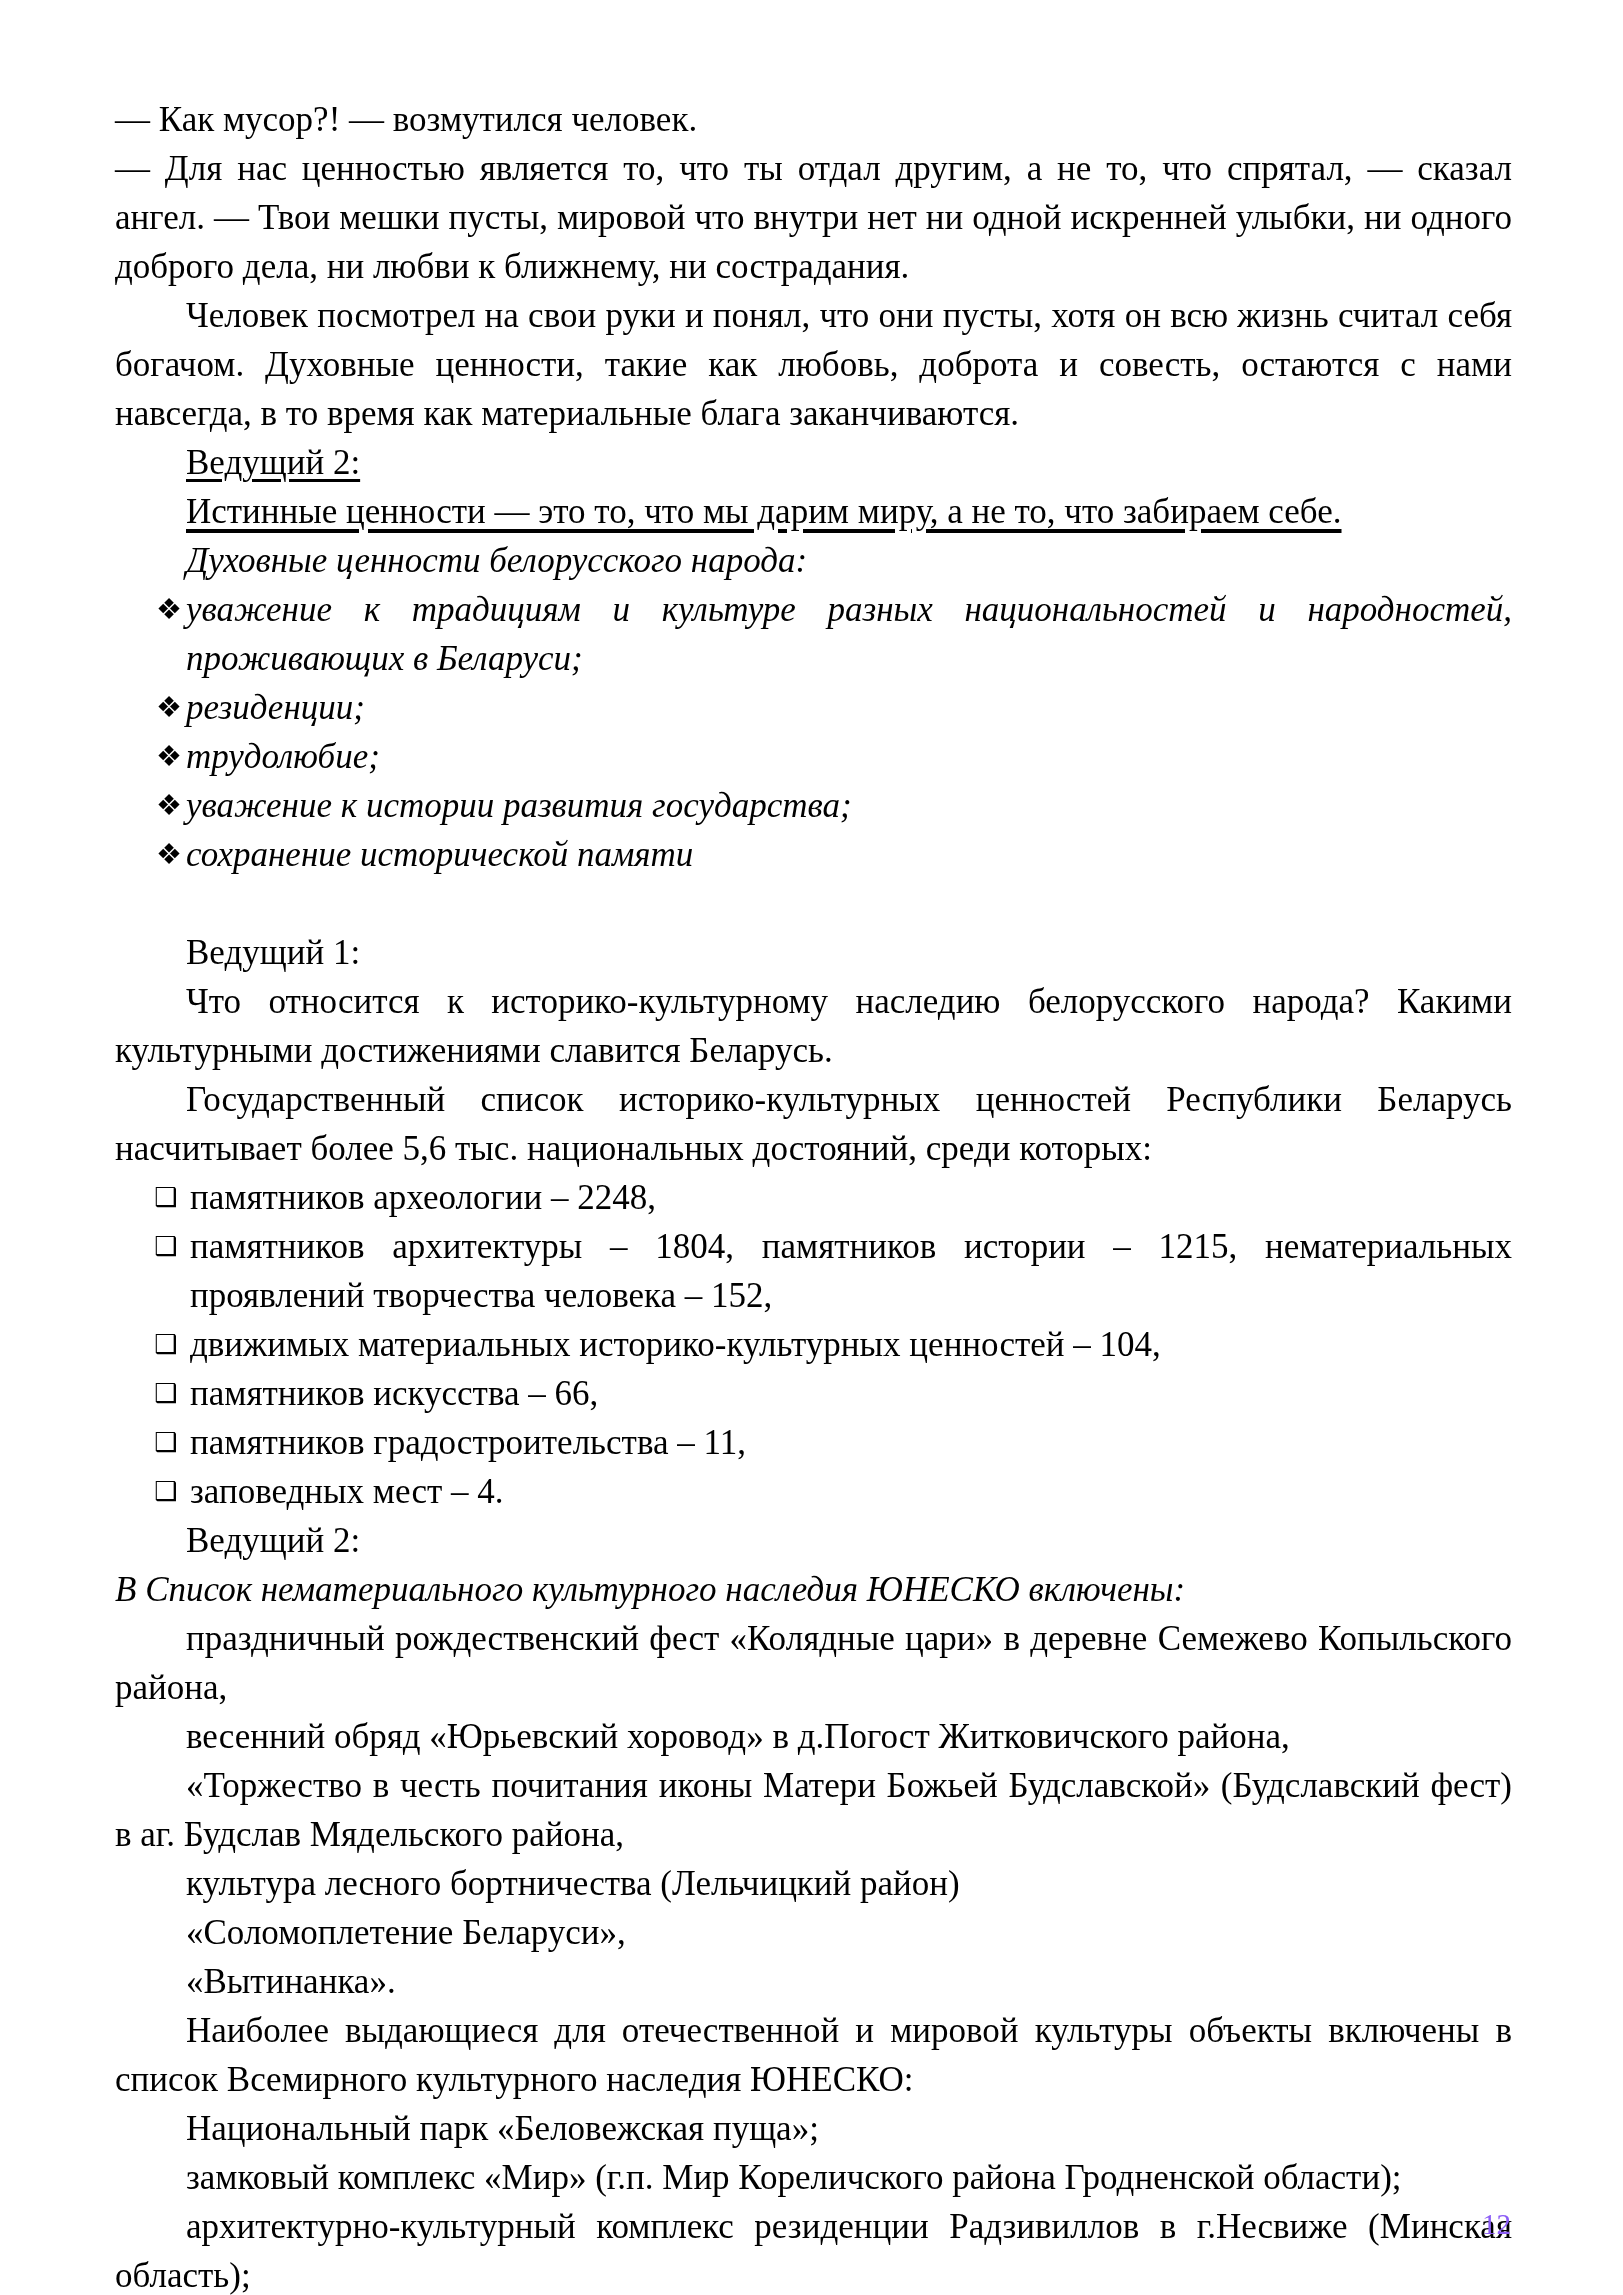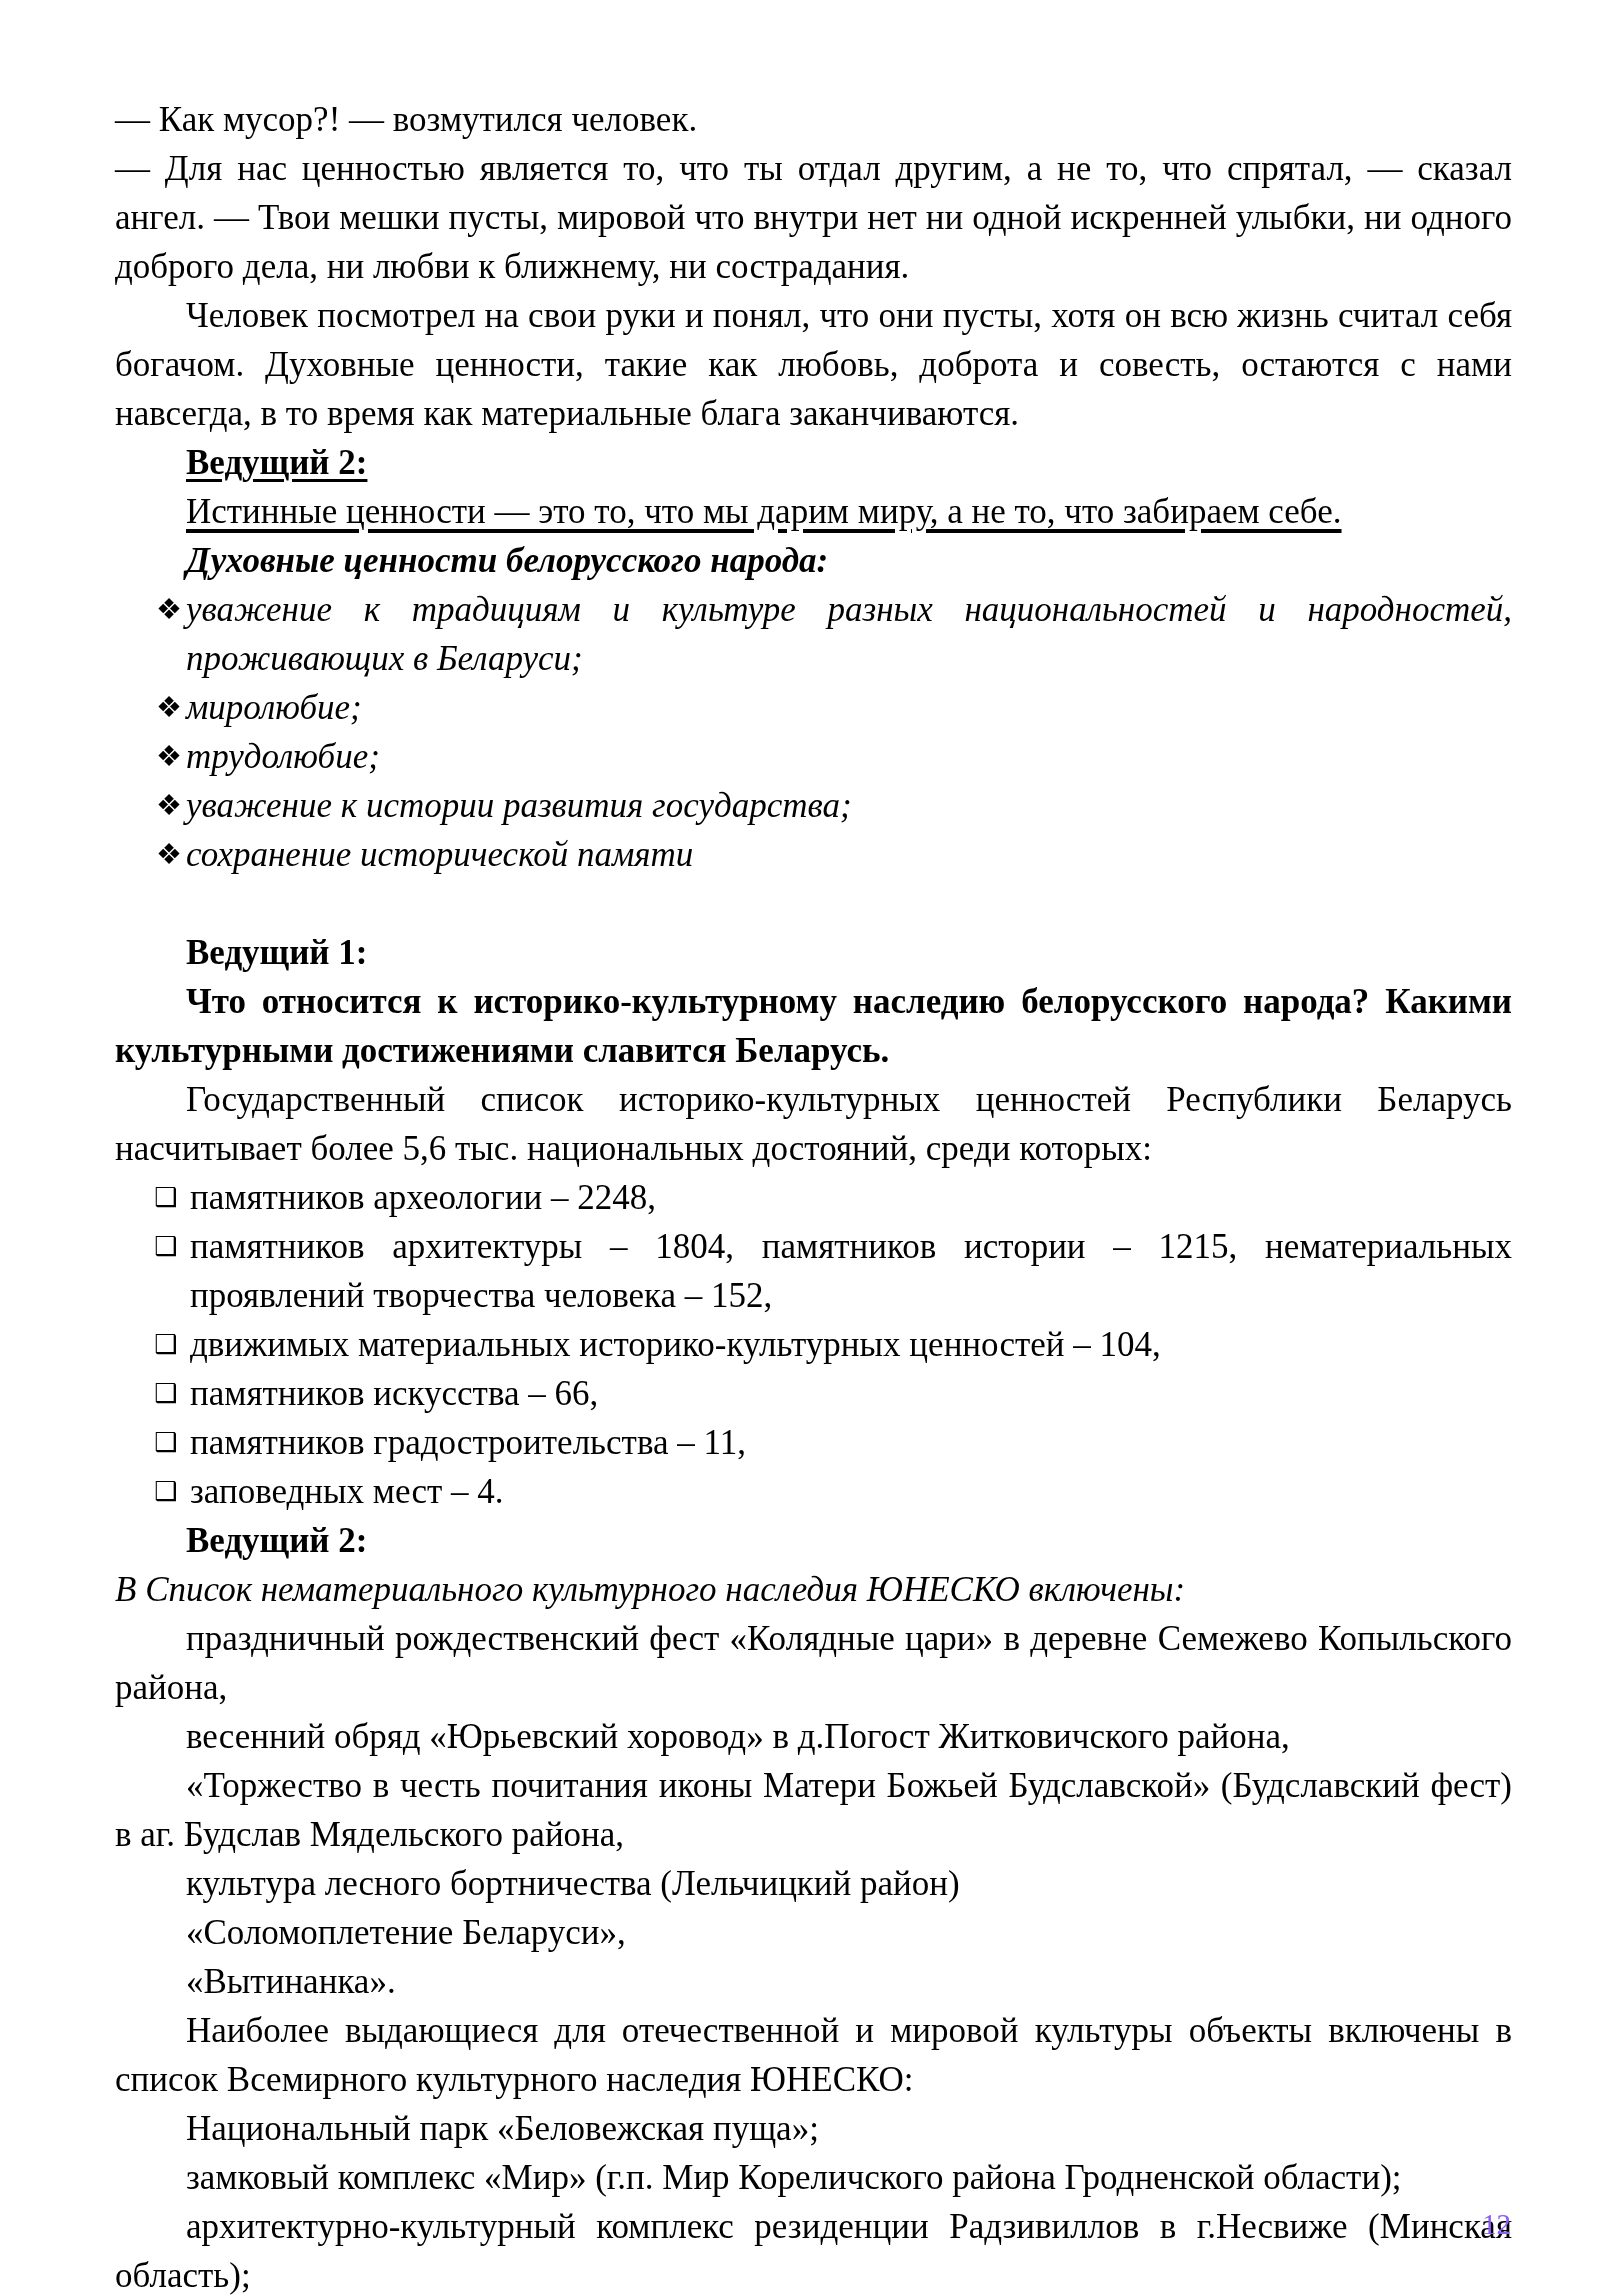--- a/index.html
+++ b/index.html
@@ -32,21 +32,21 @@
   }
   p.para.flush {
     text-indent: 0;
   }
   p.indent {
     text-indent: 71px;
   }
   p.left {
     text-align: left;
   }
-  .bold { font-weight: bold; }
+  .bold { font-weight: normal; }
   .ital { font-style: italic; }
   .uline {
     text-decoration: underline;
     text-underline-offset: 5.2px;
     text-decoration-thickness: 3.3px;
   }
 
   
   .uline-line {
     display: block;
@@ -117,21 +117,21 @@
     <p class="para indent left"><span class="bold uline">Ведущий 2:</span></p>
 
     <p class="para indent left">
         <span class="uline-line">Истинные ценности — это то, что мы дарим миру, а не то, что забираем себе.</span>
       </p>
 
     <p class="para indent left"><span class="bold ital">Духовные ценности белорусского народа:</span></p>
 
     <ul class="bullets diamond">
       <li><span class="bullet-glyph">❖</span><span> уважение к традициям и культуре разных национальностей и народностей, проживающих в Беларуси;</span></li>
-      <li class="left"><span class="bullet-glyph">❖</span><span>миролюбие;</span></li>
+      <li class="left"><span class="bullet-glyph">❖</span><span>резиденции;</span></li>
       <li class="left"><span class="bullet-glyph">❖</span><span>трудолюбие;</span></li>
       <li class="left"><span class="bullet-glyph">❖</span><span>уважение к истории развития государства;</span></li>
       <li class="left"><span class="bullet-glyph">❖</span><span>сохранение исторической памяти</span></li>
     </ul>
 
     <div class="spacer-line"></div>
 
     <p class="para indent left"><span class="bold">Ведущий 1:</span></p>
 
     <p class="para indent"><span class="bold">Что относится к историко-культурному наследию белорусского народа? Какими культурными достижениями славится Беларусь.</span></p>

